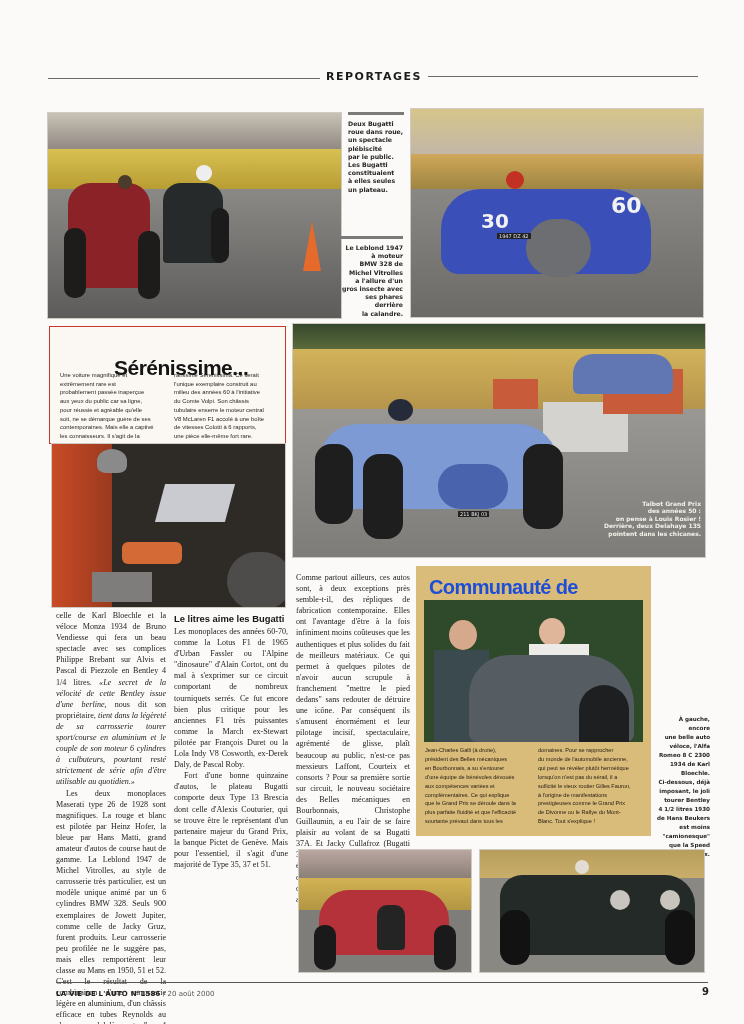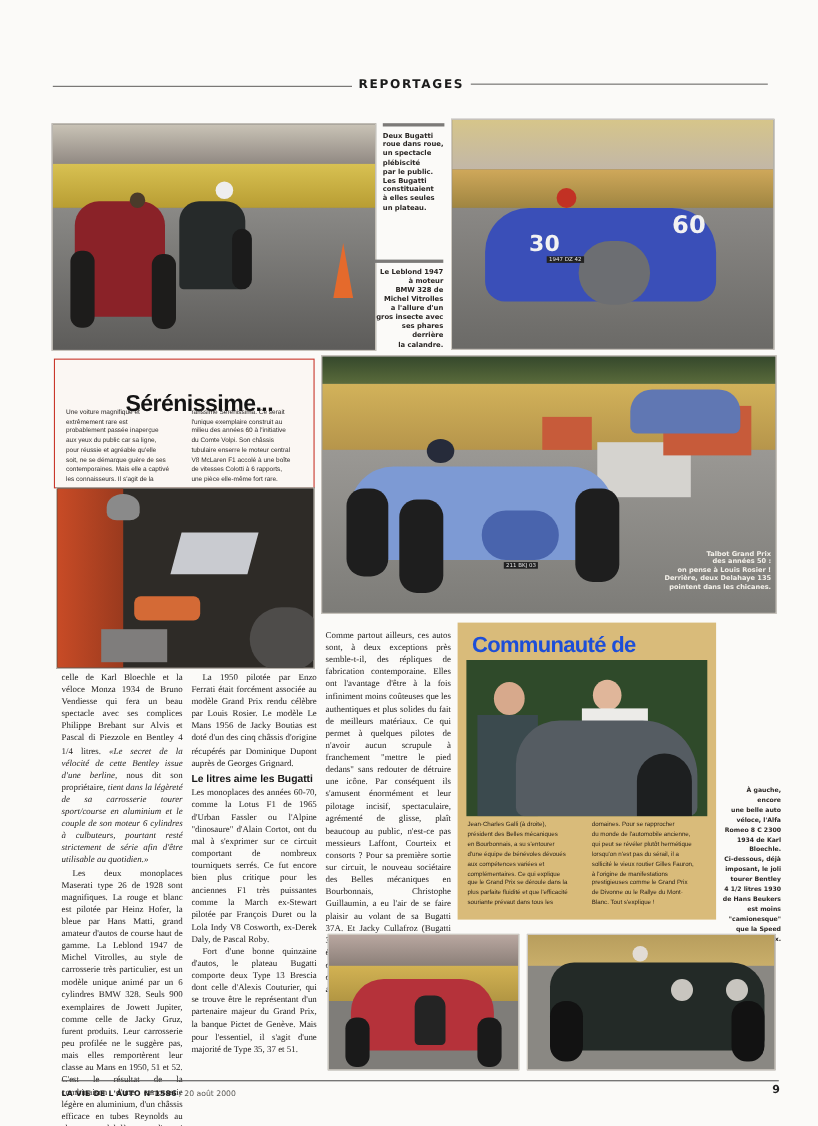--- a/index.html
+++ b/index.html
@@ -191,21 +191,20 @@
     <div>pointent dans les chicanes.</div>
   </div>
 </div>
 
 <div class="bodycol" style="left:56px; top:610px; width:110px;">
   <p><span>celle de Karl Bloechle et la véloce Monza 1934 de Bruno Vendiesse qui fera un beau spectacle avec ses complices Philippe Brebant sur Alvis et Pascal di Piezzole en Bentley 4 1/4 litres. </span><em>«Le secret de la vélocité de cette Bentley issue d'une berline,</em><span> nous dit son propriétaire, </span><em>tient dans la légèreté de sa carrosserie tourer sport/course en aluminium et le couple de son moteur 6 cylindres à culbuteurs, pourtant resté strictement de série afin d'être utilisable au quotidien.»</em></p>
   <p class="ind">Les deux monoplaces Maserati type 26 de 1928 sont magnifiques. La rouge et blanc est pilotée par Heinz Hofer, la bleue par Hans Matti, grand amateur d'autos de course haut de gamme. La Leblond 1947 de Michel Vitrolles, au style de carrosserie très particulier, est un modèle unique animé par un 6 cylindres BMW 328. Seuls 900 exemplaires de Jowett Jupiter, comme celle de Jacky Gruz, furent produits. Leur carrosserie peu profilée ne le suggère pas, mais elles remportèrent leur classe au Mans en 1950, 51 et 52. C'est le résultat de la combinaison d'une carrosserie légère en aluminium, d'un châssis efficace en tubes Reynolds au chrome molybdène et d'un 4 cylindres à plat robuste et performant. La barquette Fiat est très typée années 50 ; elle fut pourtant</p>
 </div>
 
 <div class="bodycol" style="left:174px; top:610px; width:114px;">
-  <p class="ind">La 1950 pilotée par Enzo Ferrati était forcément associée au modèle Grand Prix rendu célèbre par Louis Rosier. Le modèle Le Mans 1956 de Jacky Boutias est doté d'un des cinq châssis d'origine récupérés par Dominique Dupont auprès de Georges Grignard.</p>
   <h3>Le litres aime les Bugatti</h3>
   <p>Les monoplaces des années 60-70, comme la Lotus F1 de 1965 d'Urban Fassler ou l'Alpine "dinosaure" d'Alain Cortot, ont du mal à s'exprimer sur ce circuit comportant de nombreux tourniquets serrés. Ce fut encore bien plus critique pour les anciennes F1 très puissantes comme la March ex-Stewart pilotée par François Duret ou la Lola Indy V8 Cosworth, ex-Derek Daly, de Pascal Roby.</p>
   <p class="ind">Fort d'une bonne quinzaine d'autos, le plateau Bugatti comporte deux Type 13 Brescia dont celle d'Alexis Couturier, qui se trouve être le représentant d'un partenaire majeur du Grand Prix, la banque Pictet de Genève. Mais pour l'essentiel, il s'agit d'une majorité de Type 35, 37 et 51.</p>
 </div>
 
 <div class="bodycol" style="left:296px; top:572px; width:114px;">
   <p><span>Comme partout ailleurs, ces autos sont, à deux exceptions près semble-t-il, des répliques de fabrication contemporaine. Elles ont l'avantage d'être à la fois infiniment moins coûteuses que les authentiques et plus solides du fait de meilleurs matériaux. Ce qui permet à quelques pilotes de n'avoir aucun scrupule à franchement "mettre le pied dedans" sans redouter de détruire une icône. Par conséquent ils s'amusent énormément et leur pilotage incisif, spectaculaire, agrémenté de glisse, plaît beaucoup au public, n'est-ce pas messieurs Laffont, Courteix et consorts ? Pour sa première sortie sur circuit, le nouveau sociétaire des Belles mécaniques en Bourbonnais, Christophe Guillaumin, a eu l'air de se faire plaisir au volant de sa Bugatti 37A. Et Jacky Cullafroz (Bugatti 35) a enfin réussi à doubler, évidemment dans l'esprit amical qui prévaut à Vichy, Marc Blanc dont la 35 C est parfaitement authentique.</span> <span>■</span></p>
 </div>
 
 <div class="comm">

